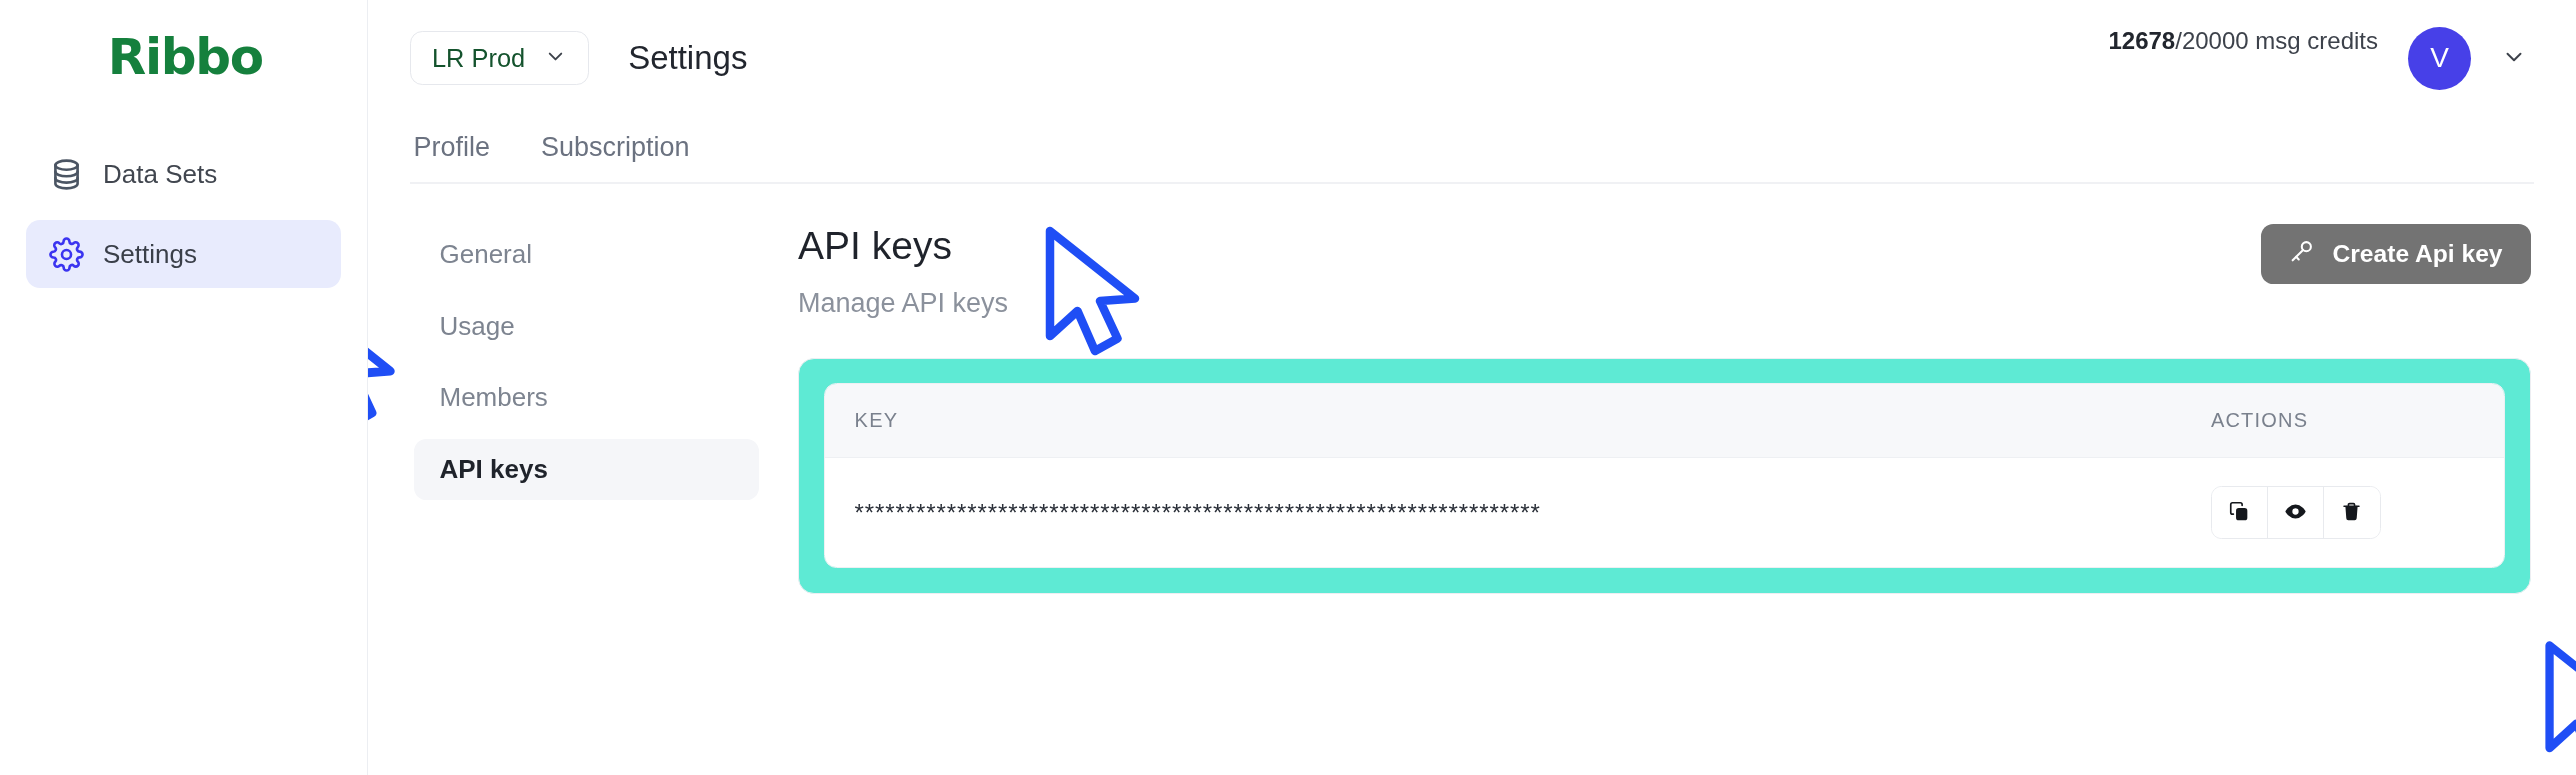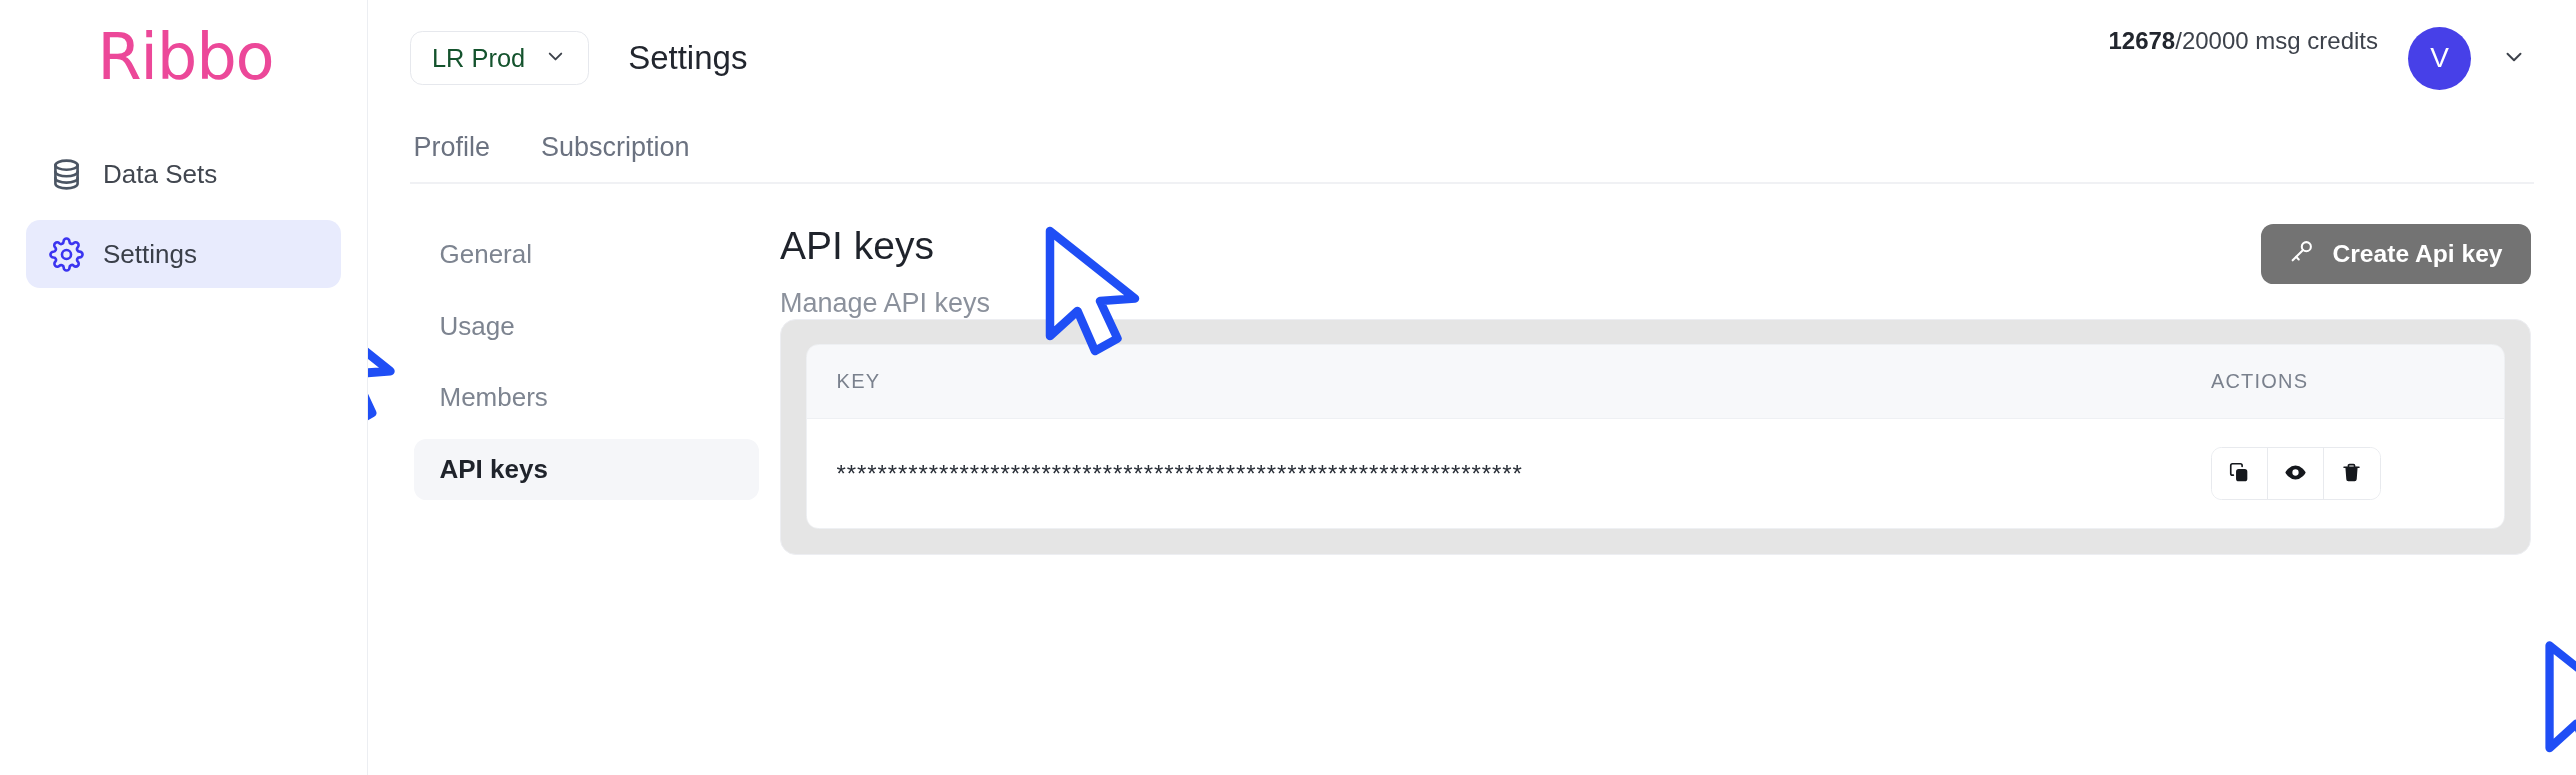--- a/index.html
+++ b/index.html
@@ -30,24 +30,24 @@
     position: relative;
   }
   .logo {
     height: 114px;
     display: flex;
     align-items: center;
     justify-content: center;
     padding-left: 3.5px;
   }
   .logo-text {
-    font-size: 64px;
-    font-weight: 400;
+    font-size: 50px;
+    font-weight: 700;
     letter-spacing: -1.3px;
-    color: #ec4899;
+    color: #15803d;
     font-family: "DejaVu Sans", sans-serif;
   }
 
   .nav { margin-top: 26px; }
   .nav-item {
     display: flex;
     align-items: center;
     gap: 19px;
     height: 68px;
     padding: 0 23px;
@@ -159,20 +159,21 @@
     left: 0; right: 0; bottom: -2.6px;
     height: 4.4px;
     background: #3b34f0;
     border-radius: 1.8px;
   }
 
   
   .content {
     display: flex;
     padding: 40px 42px 0 42px;
+    gap: 18px;
   }
   .subnav {
     width: 349px;
     min-width: 349px;
     padding-left: 3.5px;
   }
   .subnav-item {
     height: 61px;
     display: flex;
     align-items: center;
@@ -222,24 +223,25 @@
     padding: 0 28px;
     font-size: 24.6px;
     font-weight: 600;
     font-family: "Liberation Sans", sans-serif;
     cursor: pointer;
     white-space: nowrap;
   }
 
   
   .card {
+    margin-top: 39px;
     border: 1.8px solid #edeef2;
     border-radius: 16px;
     padding: 24.6px;
-    background: #e5e5e5;
+    background: #5eead4;
   }
   .table {
     border: 1.8px solid #eef0f3;
     border-radius: 12.3px;
     overflow: hidden;
   }
   .thead {
     background: #f7f8fa;
     display: flex;
     align-items: center;

